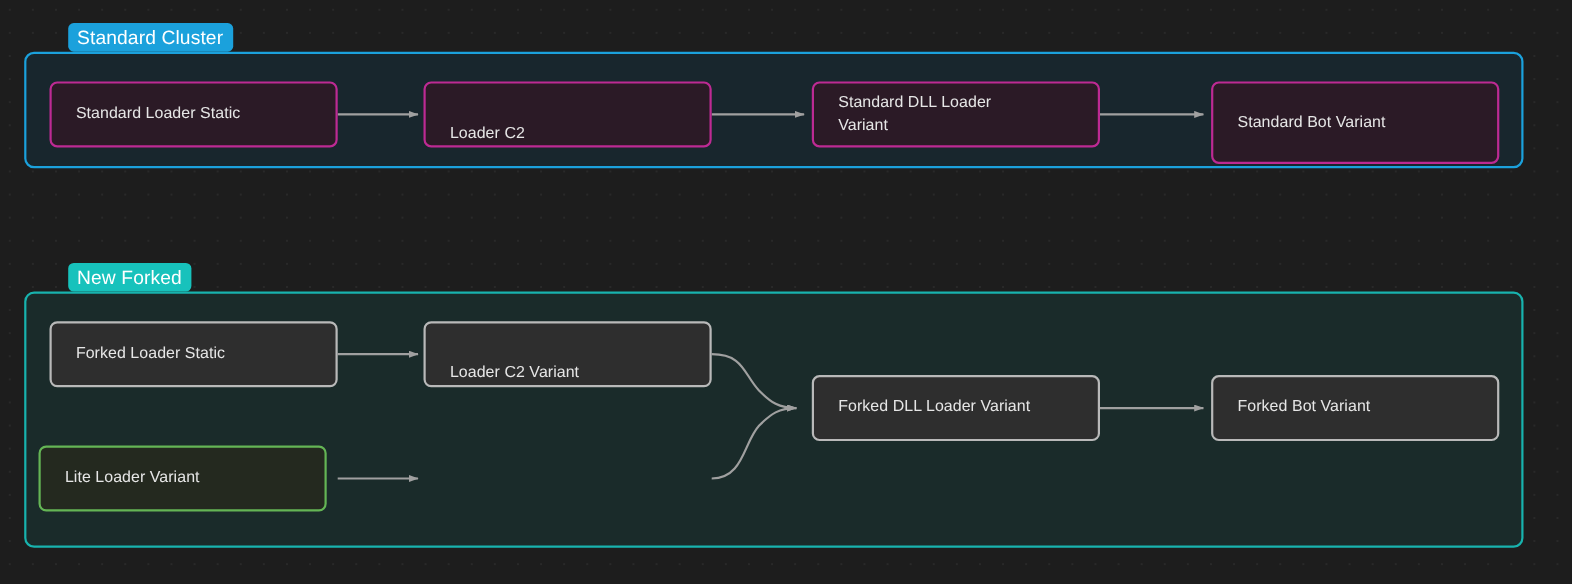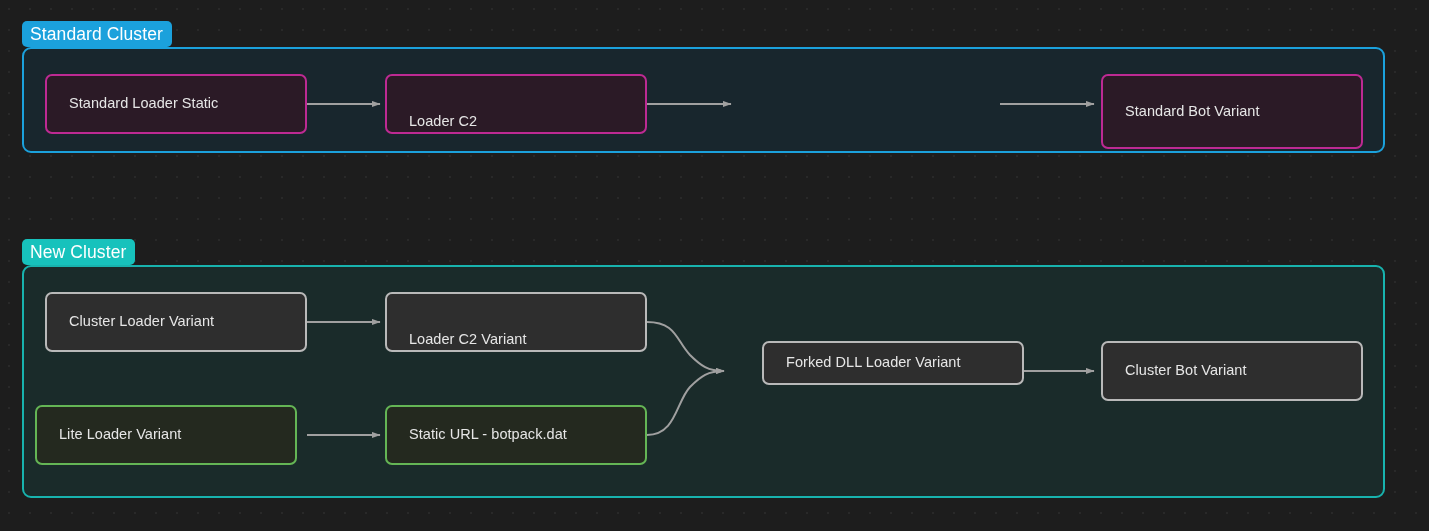--- a/index.html
+++ b/index.html
@@ -59,20 +59,21 @@
     box-sizing: border-box;
     height: 26px;
     line-height: 26px;
     padding: 0 9px 0 8px;
     border-radius: 5px;
     color: #ffffff;
     font-size: 17.5px;
     letter-spacing: 0.1px;
     white-space: nowrap;
     z-index: 4;
+    margin-left: 40px;
   }
   .cluster-label.standard { background: #1ba1dc; }
   .cluster-label.newc     { background: #17c2bc; }
 
   
   .node {
     position: absolute;
     box-sizing: border-box;
     border-radius: 7px;
     display: flex;
@@ -104,21 +105,21 @@
 <body>
 
 <div id="canvas">
 
   <div class="cluster standard" style="left:22px; top:47px; width:1363px; height:106px;"></div>
 
   <div class="cluster-label standard" style="left:22px; top:21px;">Standard Cluster</div>
 
   <div class="cluster newc" style="left:22px; top:265px; width:1363px; height:233px;"></div>
 
-  <div class="cluster-label newc" style="left:22px; top:239px;">New Cluster</div>
+  <div class="cluster-label newc" style="left:22px; top:239px;">New Forked</div>
 
   <svg id="edges" viewBox="0 0 1429 531">
     <defs>
       <marker id="arrow" markerWidth="9" markerHeight="9" refX="8.4" refY="3.2" orient="auto" markerUnits="userSpaceOnUse">
         <path d="M0,0 L9,3.2 L0,6.4 z" fill="#a0a0a0"></path>
       </marker>
     </defs>
 
     <path d="M307,104 L380,104" stroke="#a0a0a0" stroke-width="2" fill="none" marker-end="url(#arrow)"></path>
     <path d="M647,104 L731,104" stroke="#a0a0a0" stroke-width="2" fill="none" marker-end="url(#arrow)"></path>
@@ -136,42 +137,42 @@
   </svg>
 
   <div class="node magenta" style="left:45px; top:74px; width:262px; height:60px;">
     <span class="node-label">Standard Loader Static</span>
   </div>
 
   <div class="node magenta" style="left:385px; top:74px; width:262px; height:60px;align-items:flex-end;">
     <span class="node-label">Loader C2</span>
   </div>
 
+  <div class="node magenta" style="left:738px; top:74px; width:262px; height:60px; padding-right:60px;">
+    <span class="node-label">Standard DLL Loader Variant</span>
+  </div>
 
   <div class="node magenta" style="left:1101px; top:74px; width:262px; height:75px;">
     <span class="node-label">Standard Bot Variant</span>
   </div>
 
   <div class="node grey" style="left:45px; top:292px; width:262px; height:60px;">
-    <span class="node-label">Cluster Loader Variant</span>
+    <span class="node-label">Forked Loader Static</span>
   </div>
 
   <div class="node grey" style="left:385px; top:292px; width:262px; height:60px;align-items:flex-end;">
     <span class="node-label">Loader C2 Variant</span>
   </div>
 
   <div class="node green" style="left:35px; top:405px; width:262px; height:60px;">
     <span class="node-label">Lite Loader Variant</span>
   </div>
 
-  <div class="node green" style="left:385px; top:405px; width:262px; height:60px;">
-    <span class="node-label">Static URL - botpack.dat</span>
-  </div>
 
-  <div class="node grey" style="left:738px; top:341px; width:262px; height:44px;margin-left:24px;">
+  <div class="node grey" style="left:738px; top:341px; width:262px; height:60px;">
     <span class="node-label">Forked DLL Loader Variant</span>
   </div>
 
   <div class="node grey" style="left:1101px; top:341px; width:262px; height:60px;">
-    <span class="node-label">Cluster Bot Variant</span>
+    <span class="node-label">Forked Bot Variant</span>
   </div>
 
 </div>
 
 </body></html>

